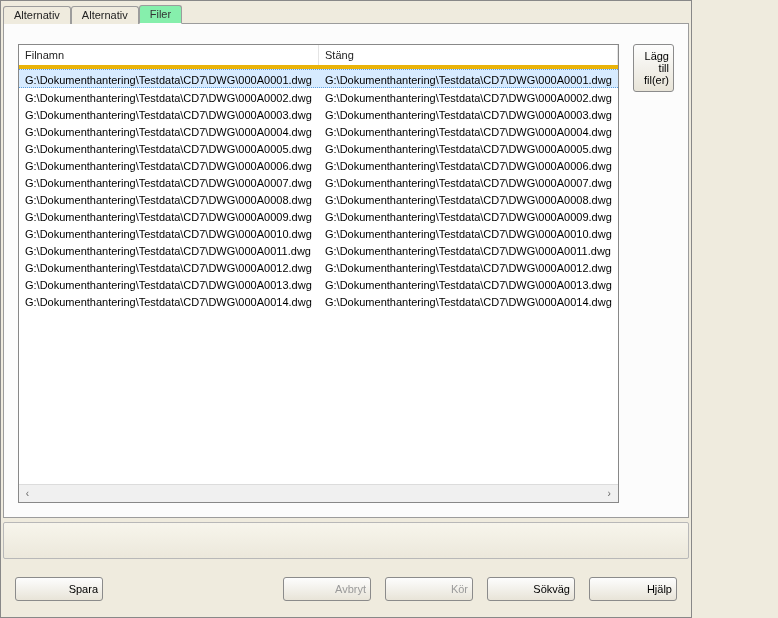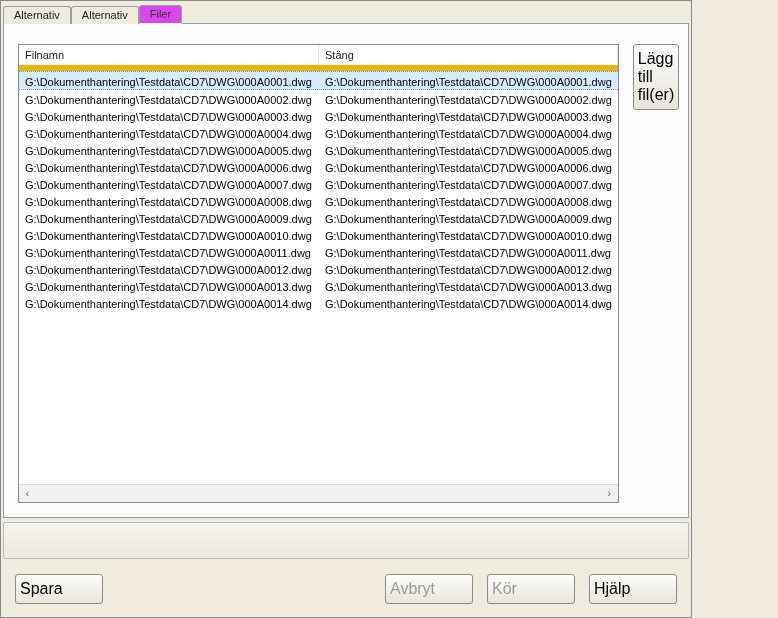--- a/index.html
+++ b/index.html
@@ -41,21 +41,21 @@
     border-top-right-radius: 3px;
     color: #333;
     position: relative;
     top: 1px;
   }
   .tab.inactive {
     background: #efebde;
     color: #222;
   }
   .tab.active {
-    background: #d946ef;
+    background: #86efac;
     border-bottom: 1px solid #fcfcfc;
     z-index: 3;
   }
 
   
   .tab-page {
     flex: 1 1 auto;
     margin: 0 2px 2px 2px;
     border: 1px solid #9c9c9c;
     background: #fcfcfc;
@@ -79,21 +79,21 @@
     border: 1px solid #888;
     background: #ffffff;
     display: flex;
     flex-direction: column;
     overflow: hidden;
   }
   .list-header {
     display: flex;
     flex-direction: row;
     background: #7f1d1d;
-    border-bottom: 6px solid #eab308;
+    border-bottom: 4px solid #eab308;
     font-size: 11px;
   }
   .list-header .col {
     padding: 4px 6px 4px 6px;
     border-right: 1px solid #e4e4e4;
     box-sizing: border-box;
     color: #222;
     background: #fff;
   }
   .list-body {
@@ -148,22 +148,22 @@
     width: 110px;
     margin-left: 14px;
     display: flex;
     flex-direction: column;
   }
   .btn {
     border: 1px solid #8b8b8b;
     background: linear-gradient(#fdfdfd, #e8e4d8);
     border-radius: 3px;
     padding: 5px 4px;
-    text-align: left;
-    font-size: 16px;
+    text-align: right;
+    font-size: 11px;
     color: #000;
     margin-bottom: 10px;
     cursor: default;
   }
   .btn.disabled {
     color: #9a9a9a;
   }
 
   
   .mid-panel {
@@ -279,16 +279,17 @@
 
   </div>
 
   <div class="mid-panel"></div>
 
   <div class="bottom-bar">
     <div class="btn first">Spara</div>
     <div class="spacer"></div>
     <div class="btn disabled">Avbryt</div>
     <div class="btn disabled">Kör</div>
+    <div class="btn">Sökväg</div>
     <div class="btn">Hjälp</div>
   </div>
 
 </div>
 
 </body></html>

